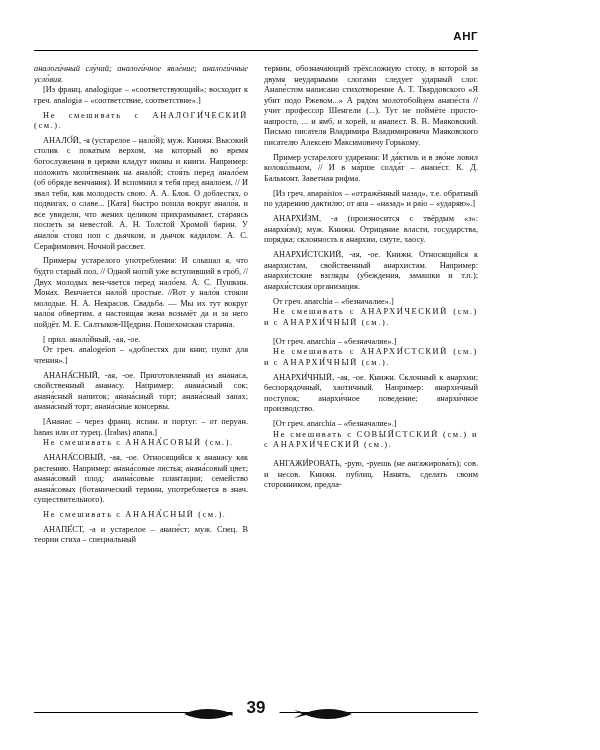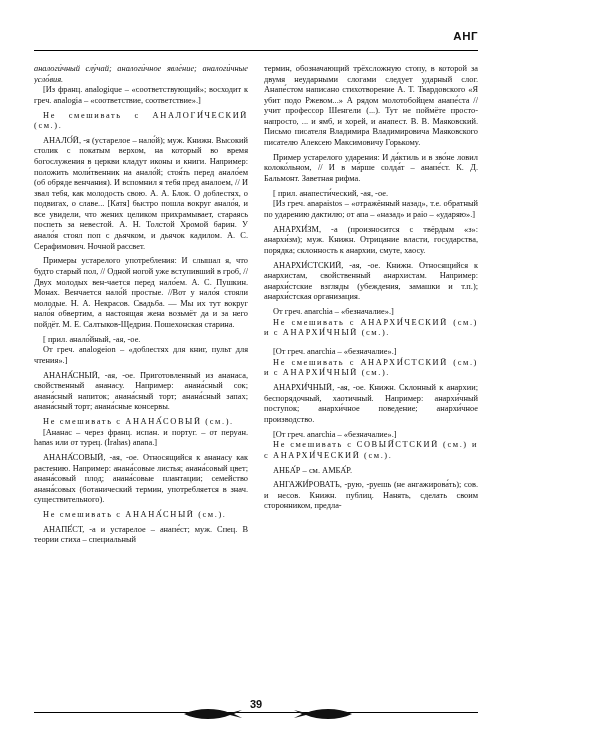--- a/index.html
+++ b/index.html
@@ -80,21 +80,21 @@
   }
   .pagenum {
     position: absolute;
     left: 50%;
     top: 0;
     transform: translateX(-50%);
     background: #fff;
     padding: 0 14px;
     font-family: "Liberation Sans", sans-serif;
     font-weight: bold;
-    font-size: 11px;
+    font-size: 17px;
   }
   .orn {
     position: absolute;
     top: 9px;
     width: 0;
     height: 0;
   }
   .orn svg { display: block; }
   .orn-left { left: 50%; margin-left: -72px; }
   .orn-right { left: 50%; margin-left: 38px; }
@@ -119,55 +119,53 @@
       <div class="gap"></div>
       <p class="p-ind">АНАЛО́Й, -я (устарелое – нало́й); муж. Книжн. Высокий столик с покатым верхом, на который во время богослужения в церкви кладут иконы и книги. Например: положить моли́твенник на анало́й; стоя́ть перед анало́ем (об обряде венчания). И вспомнил я тебя пред аналоем, // И звал тебя, как молодость свою. А. А. Блок. О доблестях, о подвигах, о славе... [Катя] быстро пошла вокруг анало́я, и все увидели, что жених целиком прихрамывает, стараясь поспеть за невестой. А. Н. Толстой Хромой барин. У анало́я стоял поп с дьячком, и дьячок кадилом. А. С. Серафимович. Ночной рассвет.</p>
       <div class="gap"></div>
       <p class="p-ind">Примеры устарелого употребления: И слышал я, что будто старый пол, // Одной ногой уже вступивший в гроб, // Двух молодых вен-чается перед нало́ем. А. С. Пушкин. Монах. Венчается нало́й простые. //Вот у нало́я стояли молодые. Н. А. Некрасов. Свадьба. — Мы их тут вокруг нало́я обвертим, а настоящая жена возьмёт да и за него пойдёт. М. Е. Салтыков-Щедрин. Пошехонская старина.</p>
       <div class="gap"></div>
       <p class="p-ind">[ прил. анало́йный, -ая, -ое.</p>
       <p class="p-ind">От греч. analogeion – «доблестях для книг, пульт для чтения».]</p>
       <div class="gap"></div>
       <p class="p-ind">АНАНА́СНЫЙ, -ая, -ое. Приготовленный из ананаса, свойственный ананасу. Например: анана́сный сок; анана́сный напиток; анана́сный торт; анана́сный запах; анана́сный торт; анана́сные консервы.</p>
       <div class="gap"></div>
+      <p class="p-ind">[Ананас – через франц. испан. и португ. – от перуан. hanas или от турец. (İrahas) anana.]</p>
       <p class="p-ind sp">Не смешивать с АНАНА́СОВЫЙ (см.).</p>
-      <p class="p-ind">[Ананас – через франц. испан. и португ. – от перуан. hanas или от турец. (İrahas) anana.]</p>
       <div class="gap"></div>
       <p class="p-ind">АНАНА́СОВЫЙ, -ая, -ое. Относящийся к ананасу как растению. Например: анана́совые листья; анана́совый цвет; анана́совый плод; анана́совые плантации; семейство анана́совых (ботанический термин, употребляется в знач. существительного).</p>
       <div class="gap"></div>
       <p class="p-ind sp">Не смешивать с АНАНА́СНЫЙ (см.).</p>
       <div class="gap"></div>
       <p class="p-ind">АНАПЕ́СТ, -а и устарелое – анапе́ст; муж. Спец. В теории стиха – специальный</p>
     </div>
 
     <div class="col">
       <p>термин, обозначающий трёхсложную стопу, в которой за двумя неударными слогами следует ударный слог. Анапе́стом написано стихотворение А. Т. Твардовского «Я убит подо Ржевом...» А рядом молотобойцем анапе́ста // учит профессор Шенгели (...). Тут не поймёте просто-напросто, ... и ямб, и хорей, и анапест. В. В. Маяковский. Письмо писателя Владимира Владимировича Маяковского писателю Алексею Максимовичу Горькому.</p>
       <div class="gap"></div>
       <p class="p-ind">Пример устарелого ударения: И да́ктиль и в зво́не ловил колоко́льном, // И в ма́рше солда́т – анапе́ст. К. Д. Бальмонт. Заветная рифма.</p>
       <div class="gap"></div>
-      <p class="p-ind">[ прил. анапести́ческий, -ая, -ое.</p>
       <p class="p-ind">[Из греч. anapaistos – «отражённый назад», т.е. обратный по ударению дактилю; от апа – «назад» и paio – «ударяю».]</p>
       <div class="gap"></div>
       <p class="p-ind">АНАРХИ́ЗМ, -а (произносится с твёрдым «з»: анархи́зм); муж. Книжн. Отрицание власти, государства, порядка; склонность к анархии, смуте, хаосу.</p>
       <div class="gap"></div>
       <p class="p-ind">АНАРХИ́СТСКИЙ, -ая, -ое. Книжн. Относящийся к анархистам, свойственный анархистам. Например: анархи́стские взгляды (убеждения, замашки и т.п.); анархи́стская организация.</p>
       <div class="gap"></div>
       <p class="p-ind">От греч. anarchia – «безначалие».]</p>
       <p class="p-ind sp">Не смешивать с АНАРХИ́ЧЕСКИЙ (см.) и с АНАРХИ́ЧНЫЙ (см.).</p>
       <div class="gap"></div>
       <div class="gap"></div>
       <p class="p-ind">[От греч. anarchia – «безначалие».]</p>
       <p class="p-ind sp">Не смешивать с АНАРХИ́СТСКИЙ (см.) и с АНАРХИ́ЧНЫЙ (см.).</p>
       <div class="gap"></div>
       <p class="p-ind">АНАРХИ́ЧНЫЙ, -ая, -ое. Книжн. Склонный к анархии; беспорядочный, хаотичный. Например: анархи́чный поступок; анархи́чное поведение; анархи́чное производство.</p>
       <div class="gap"></div>
       <p class="p-ind">[От греч. anarchia – «безначалие».]</p>
       <p class="p-ind sp">Не смешивать с СОВЫЙ́СТСКИЙ (см.) и с АНАРХИ́ЧЕСКИЙ (см.).</p>
       <div class="gap"></div>
-      <p class="p-ind">АНБА́Р – см. АМБА́Р.</p>
       <div class="gap"></div>
       <p class="p-ind">АНГАЖИ́РОВАТЬ, -рую, -руешь (не ангажирова́ть); сов. и несов. Книжн. публиц. Нанять, сделать своим сторонником, предла-</p>
     </div>
 
   </div>
 
   <div class="footer">
     <div class="footer-rule"></div>
     <div class="orn orn-left">
       <svg width="58" height="14" viewBox="0 0 58 14">

